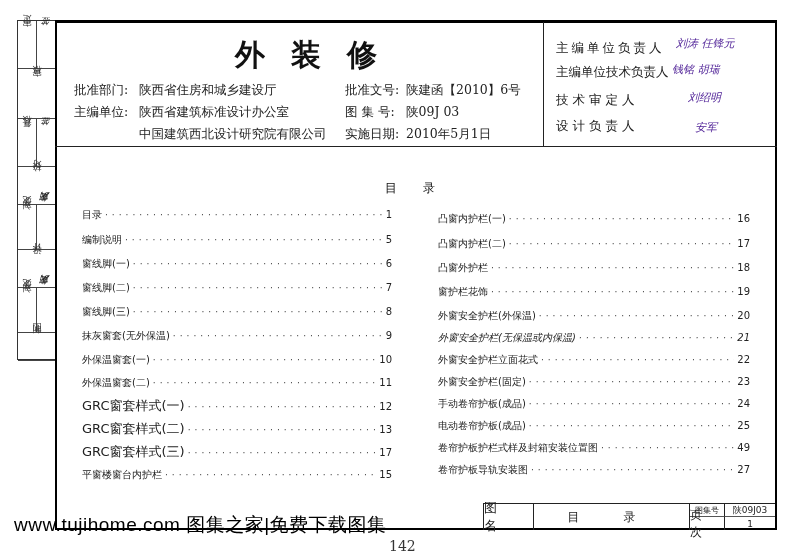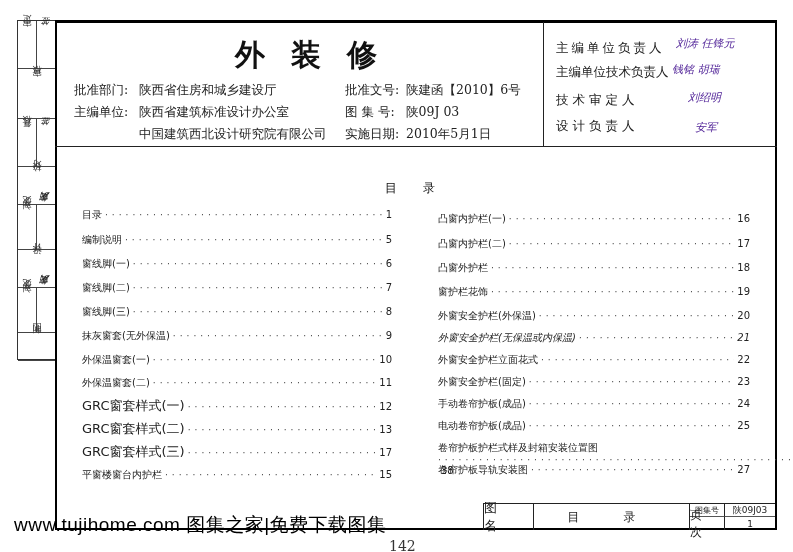--- a/index.html
+++ b/index.html
@@ -213,24 +213,24 @@
   <div class="toc-row" style="top:185px;width:312px;">
       <span class="label">手动卷帘护板(成品)</span>
       <span class="dots">························································</span>
       <span class="page">24</span>
     </div>
   <div class="toc-row" style="top:207px;width:312px;">
       <span class="label">电动卷帘护板(成品)</span>
       <span class="dots">························································</span>
       <span class="page">25</span>
     </div>
-  <div class="toc-row" style="top:229px;width:312px;flex-direction:column;">
+  <div class="toc-row" style="top:229px;width:312px;">
       <span class="label">卷帘护板护栏式样及封箱安装位置图</span>
       <span class="dots">························································</span>
-      <span class="page">38</span>
+      <span class="page">49</span>
     </div>
   <div class="toc-row" style="top:251px;width:312px;">
       <span class="label">卷帘护板导轨安装图</span>
       <span class="dots">························································</span>
       <span class="page">27</span>
     </div>
 </div>
 
 <div class="abs tb">
   <div class="tb-cell" style="left:0;top:0;width:50px;height:26px;border-right:1px solid #222;letter-spacing:8px;font-size:13px;">图 名</div>

